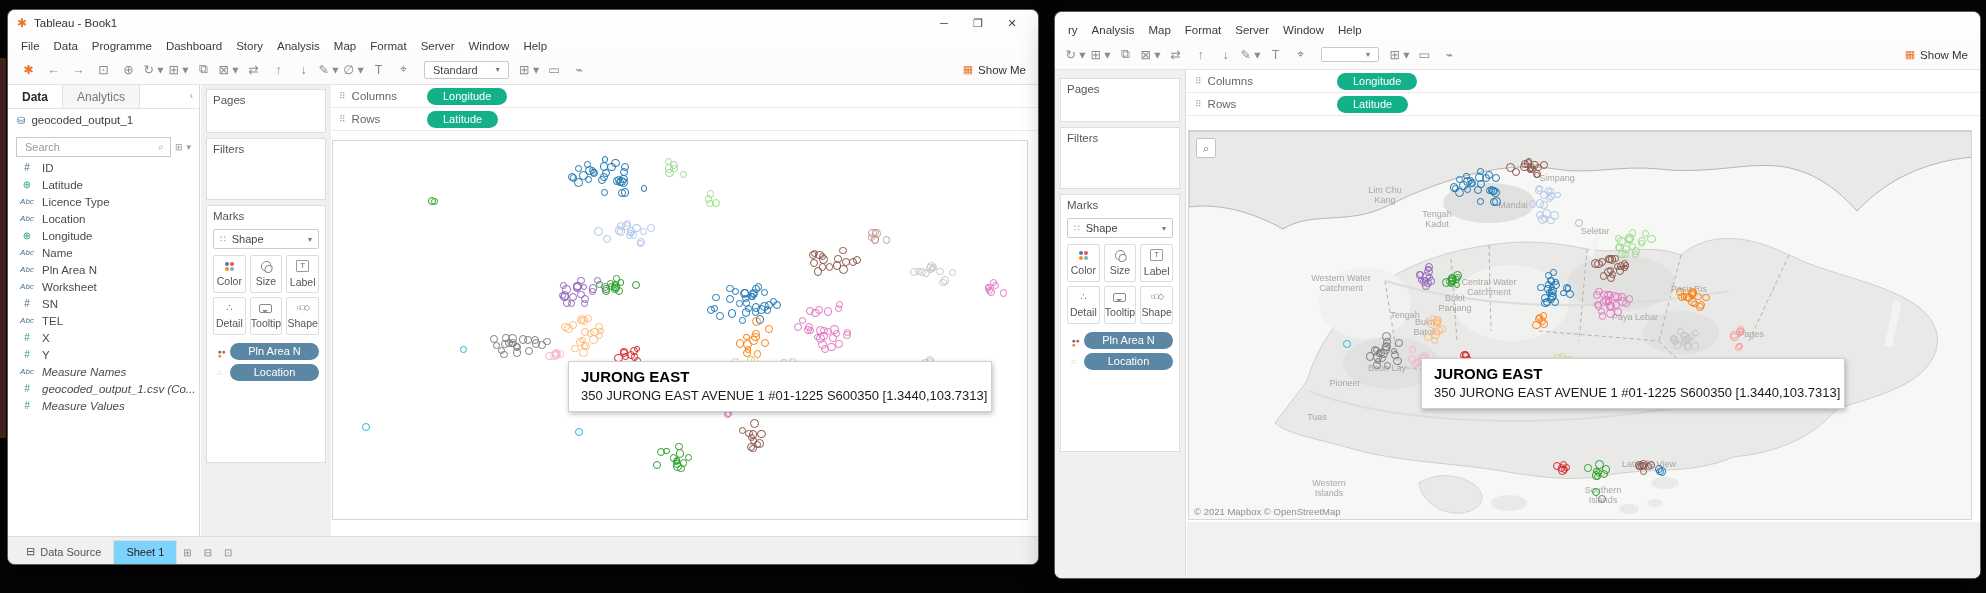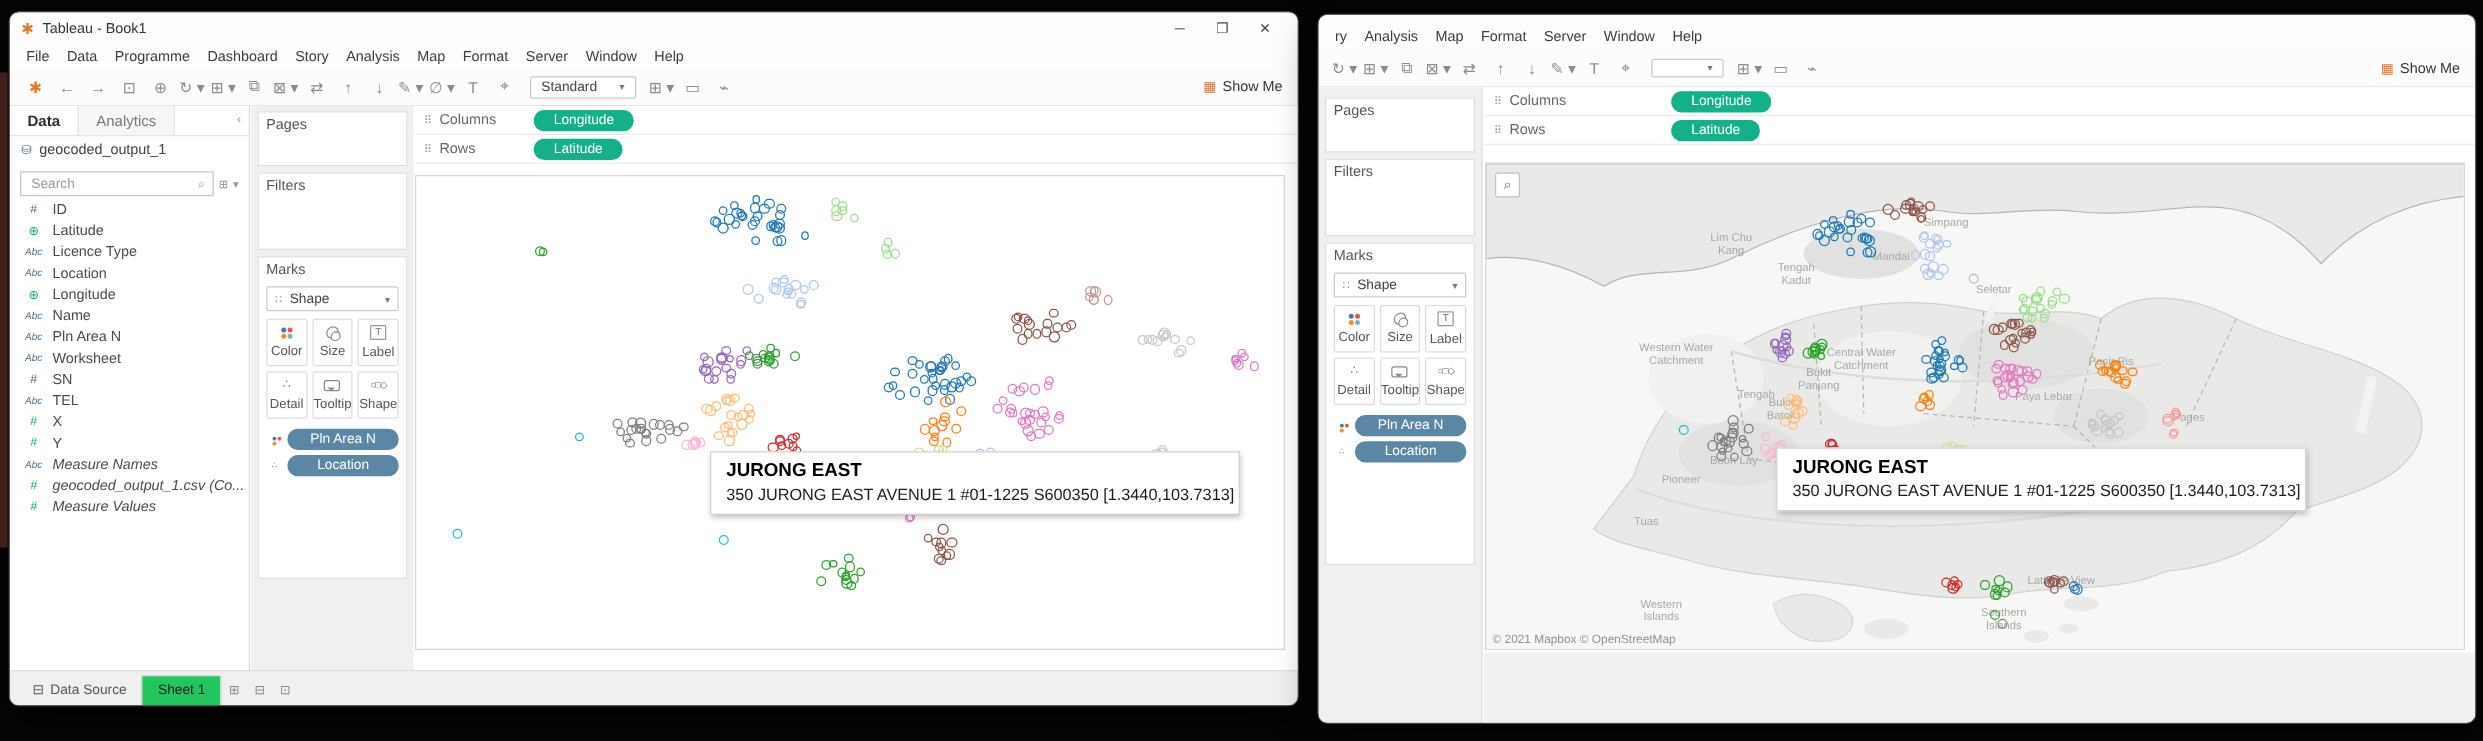--- a/index.html
+++ b/index.html
@@ -101,21 +101,21 @@
   .pin{position:absolute;border-radius:50%;}
   .tooltip{position:absolute;background:#fff;border:1px solid #cfcfcf;box-shadow:1px 2px 5px rgba(0,0,0,.25);padding:6px 12px 8px;z-index:10;white-space:nowrap;}
   .tt-title{font-weight:bold;font-size:15px;color:#000;margin-bottom:3px;}
   .tt-addr{font-size:13px;color:#1b1b1b;}
   #plotL .tooltip{left:235px;top:220px;width:424px;}
   #mapR .tooltip{left:232px;top:227px;width:424px;}
 
   
   .statusbar{position:absolute;left:0;right:0;bottom:0;height:28px;background:#f0f0f0;border-top:1px solid #ddd;display:flex;align-items:flex-end;padding-left:6px;font-size:11px;color:#555;}
   .stab{padding:5px 12px 6px;display:flex;gap:5px;align-items:center;}
-  .stab.active{background:#22c55e;border:1px solid #ddd;border-bottom:none;color:#222;}
+  .stab.active{background:#7dd3fc;border:1px solid #ddd;border-bottom:none;color:#222;}
   .stab-ic{color:#888;font-size:10px;padding:5px 6px 6px;}
   .gray-below{position:absolute;left:0;right:0;background:#f1f1f1;}
 </style>
 </head>
 <body>
 
 <div id="stage">
   <div class="edge-strip"></div>
 
   <div class="window" id="wL">

